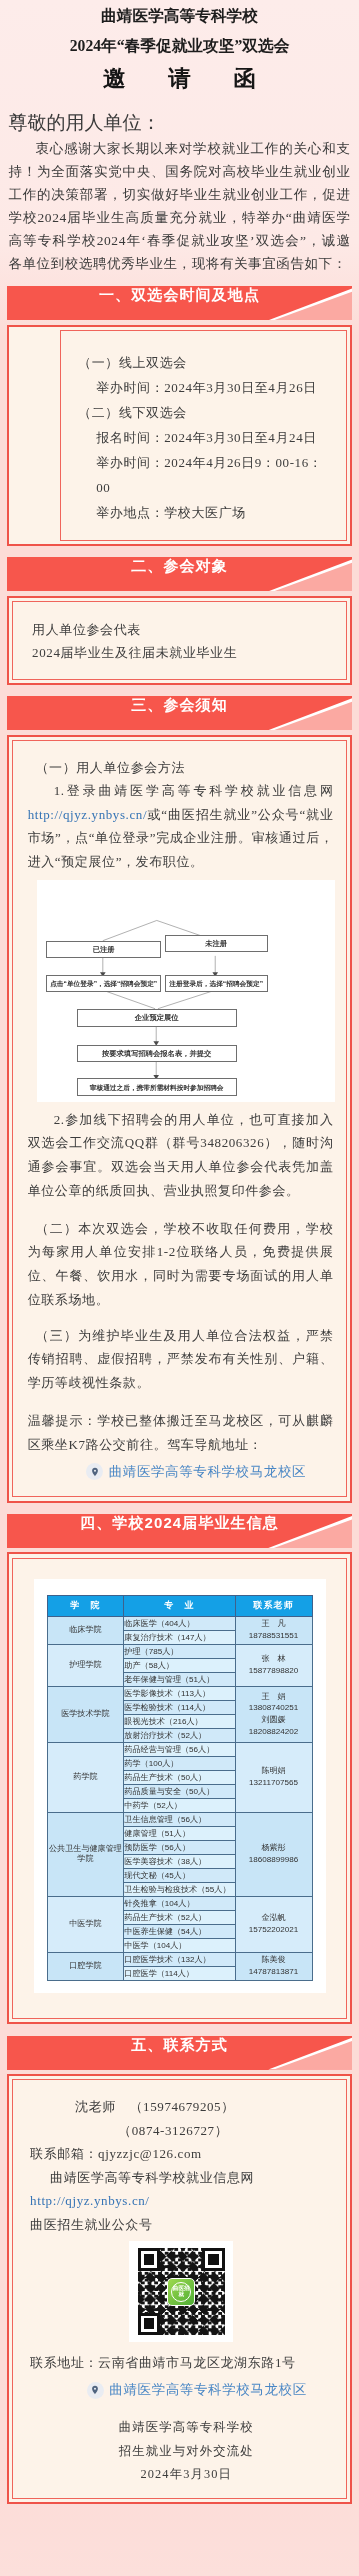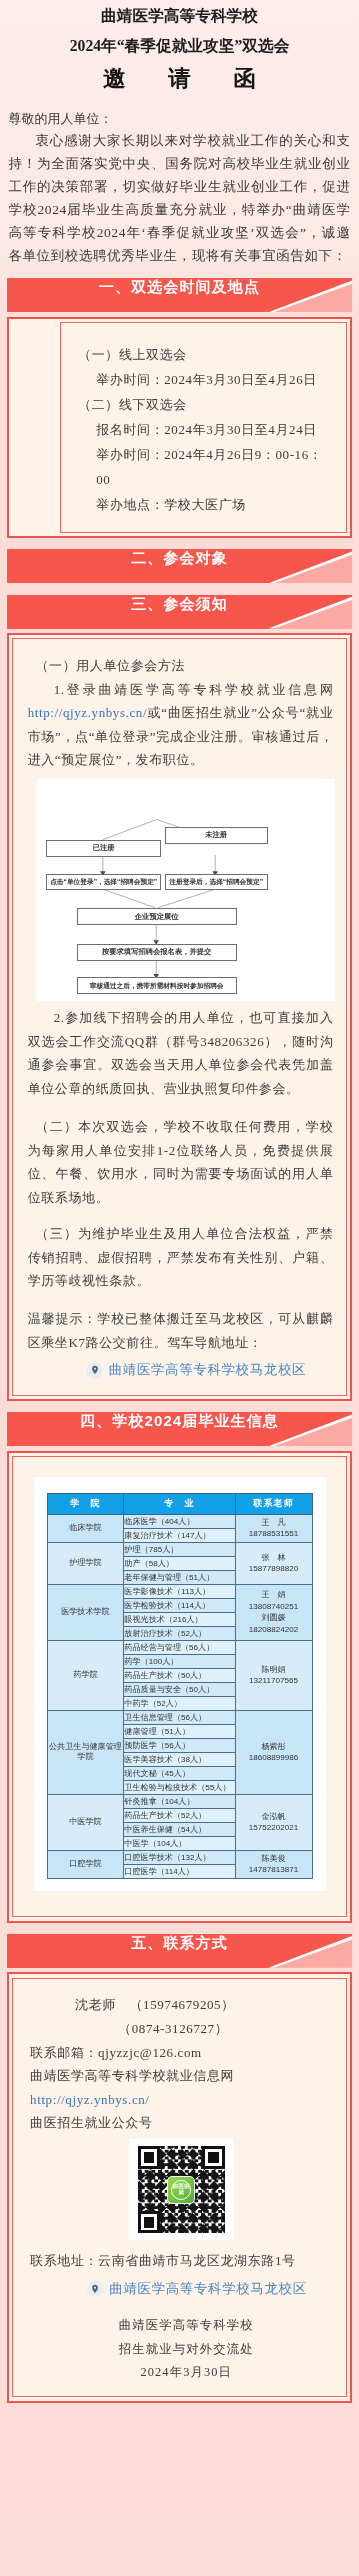--- a/index.html
+++ b/index.html
@@ -6,21 +6,21 @@
   .page{
     position:relative;width:359px;height:2576px;overflow:hidden;margin:0 auto;
     background:linear-gradient(180deg,#fdecea 0px,#fde9e6 242px,#fcdcd7 337px,#fcdcd7 2460px,#fcdfdb 2576px);
     font-family:"Liberation Serif","DejaVu Serif",serif;color:#3e3e3e;
   }
   
   .title1{padding-top:5.6px;text-align:center;font-size:15.7px;font-weight:bold;color:#1d1d1d;}
   .title2{margin-top:9px;text-align:center;font-size:15.7px;font-weight:bold;color:#1d1d1d;}
   .letter-title{margin-top:6.7px;text-align:center;font-size:22.5px;font-weight:bold;color:#161616;
     letter-spacing:.45em;text-indent:.45em;}
-  .salutation{margin:15.7px 8.4px 0;font-size:13px;color:#3a3a3a;}
+  .salutation{margin:15.7px 8.4px 0;font-size:19px;color:#3a3a3a;}
   .intro-para{margin:1.1px 8.4px 0;font-size:13.5px;line-height:23px;letter-spacing:0.6px;
     text-align:justify;text-indent:2em;color:#3a3a3a;}
   
   .banner{
     position:relative;height:34px;margin:11.2px 6.7px 0;background:#f7564c;overflow:hidden;
     display:flex;align-items:flex-start;justify-content:center;
     font-family:"Liberation Sans","DejaVu Sans",sans-serif;
   }
   .banner span{color:#fff;font-size:15px;font-weight:bold;letter-spacing:1.1px;position:relative;z-index:3;}
   .banner::before{content:"";position:absolute;top:0;right:0;bottom:0;width:84px;z-index:1;
@@ -65,21 +65,21 @@
   td.c-col{text-align:center;width:29%;line-height:1.3;}
   td.c-major{text-align:left;padding:0 0 0 5px;width:42%;}
   td.c-teach{text-align:center;width:29%;line-height:1.45;}
   .gA{background:#c8e5f7;} .gB{background:#d6ecfa;}
   .rA{background:#d0e9f9;} .rB{background:#dcf1fc;}
   
   .contact{padding:14.6px 13.5px 11.2px 17px;}
   .contact .line{font-size:13px;line-height:23.6px;letter-spacing:0.6px;color:#3c3c3c;}
   .ind-teacher{padding-left:45px;}
   .ind-phone{padding-left:88px;}
-  .wide1{letter-spacing:.55em;}
+  .wide1{letter-spacing:.55em;margin-left:20px;}
   .wide2{letter-spacing:.12em;}
   .sig{margin-top:15.7px;text-align:center;padding-left:10px;}
   .sig .line{font-size:12.4px;line-height:23.6px;letter-spacing:1.1px;color:#3c3c3c;}
   
   .qr-wrap{width:104px;height:101px;background:#fff;margin:4.5px auto 0;display:flex;align-items:center;justify-content:center;}
   .qr{width:87px;height:87px;position:relative;
     background:
       repeating-conic-gradient(from 45deg,#141414 0% 25%,transparent 25% 50%) 1.7px 2.8px/10.7px 10.7px,
       repeating-conic-gradient(#141414 0% 25%,#ffffff 0% 50%) 0 0/6.7px 6.7px;}
   .finder{position:absolute;width:22.5px;height:22.5px;background:#fff;border:3.4px solid #111;box-sizing:border-box;}
@@ -112,20 +112,26 @@
         <div class="line ind2">举办时间：2024年3月30日至4月26日</div>
         <div class="line">（二）线下双选会</div>
         <div class="line ind2">报名时间：2024年3月30日至4月24日</div>
         <div class="line ind2">举办时间：2024年4月26日9：00-16：00</div>
         <div class="line ind2">举办地点：学校大医广场</div>
       </div>
   </div>
 
   <div class="banner">
     <span>二、参会对象</span>
+  </div>
+  <div class="box">
+    <div class="box-inner aud">
+        <div class="line">用人单位参会代表</div>
+        <div class="line">2024届毕业生及往届未就业毕业生</div>
+      </div>
   </div>
 
   <div class="banner">
     <span>三、参会须知</span>
   </div>
   <div class="box">
     <div class="box-inner notes">
       <div class="para indhead">（一）用人单位参会方法</div>
       <div class="para ind2p"><span>1.登录曲靖医学高等专科学校就业信息网</span><a class="link" href="#">http://qjyz.ynbys.cn/</a><span>或“曲医招生就业”公众号“就业市场”，点“单位登录”完成企业注册。审核通过后，进入“预定展位”，发布职位。</span></div>
 
@@ -142,21 +148,21 @@
               <path d="M212 320 L212 348"></path>
           </g>
           <g fill="#4a4a4a">
             <polygon points="112,164 122,164 117,172"></polygon>
             <polygon points="312,164 322,164 317,172"></polygon>
             <polygon points="207,287 217,287 212,295"></polygon>
             <polygon points="207,347 217,347 212,355"></polygon>
           </g>
         </svg>
         <div class="fbox" style="left:9.5px;top:61px;width:113px;height:15px">已注册</div>
-        <div class="fbox" style="left:128px;top:48px;width:101px;height:15px">未注册</div>
+        <div class="fbox" style="left:128px;top:55px;width:101px;height:15px">未注册</div>
         <div class="fbox f-small" style="left:9.5px;top:95px;width:113px;height:14.6px">点击“单位登录”，选择“招聘会预定”</div>
         <div class="fbox f-small" style="left:128px;top:95px;width:101px;height:14.6px">注册登录后，选择“招聘会预定”</div>
         <div class="fbox" style="left:40px;top:129px;width:158px;height:15.7px">企业预定展位</div>
         <div class="fbox" style="left:40px;top:165px;width:158px;height:15px">按要求填写招聘会报名表，并提交</div>
         <div class="fbox f-small" style="left:40px;top:198px;width:158px;height:15.7px">审核通过之后，携带所需材料按时参加招聘会</div>
       </div>
 
       <div class="para ind2p mt10">2.参加线下招聘会的用人单位，也可直接加入双选会工作交流QQ群（群号348206326），随时沟通参会事宜。双选会当天用人单位参会代表凭加盖单位公章的纸质回执、营业执照复印件参会。</div>
       <div class="para indhead mt26">（二）本次双选会，学校不收取任何费用，学校为每家用人单位安排1-2位联络人员，免费提供展位、午餐、饮用水，同时为需要专场面试的用人单位联系场地。</div>
       <div class="para indhead mt22">（三）为维护毕业生及用人单位合法权益，严禁传销招聘、虚假招聘，严禁发布有关性别、户籍、学历等歧视性条款。</div>

